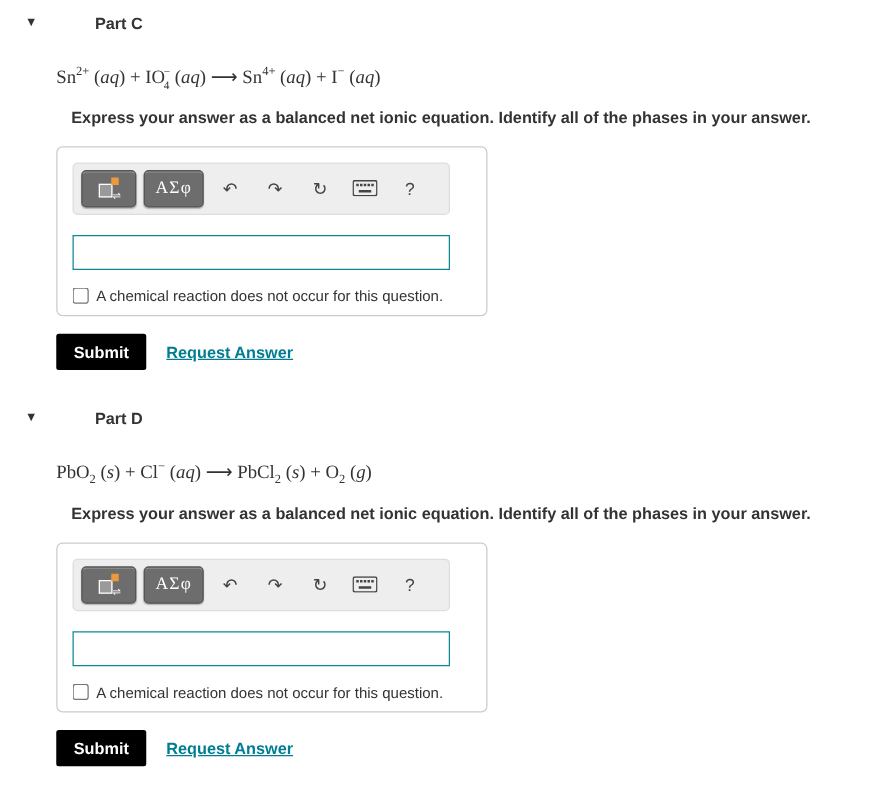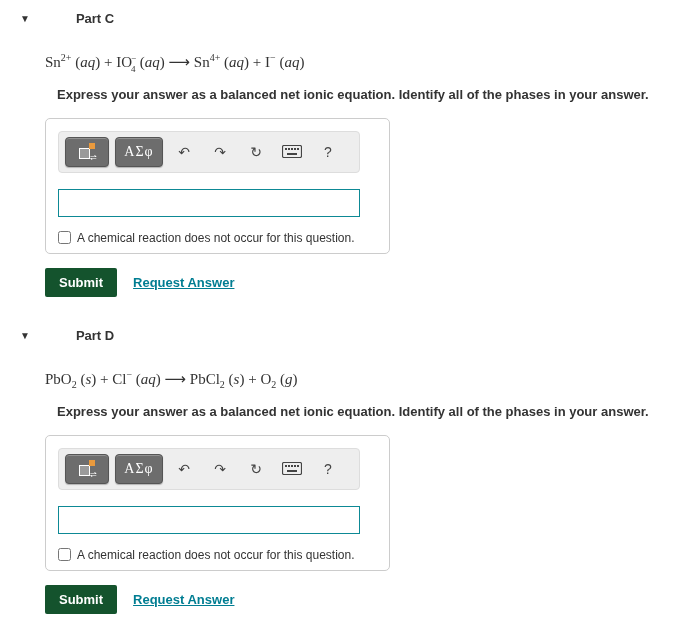--- a/index.html
+++ b/index.html
@@ -153,21 +153,21 @@
     height: 13px;
     margin: 0;
   }
   .action-row {
     display: flex;
     align-items: center;
     gap: 16px;
     margin-top: 14px;
   }
   .submit-btn {
-    background: #14532d;
+    background: #000000;
     color: #fff;
     border: none;
     border-radius: 2px;
     padding: 7px 14px;
     font-size: 13px;
     font-weight: bold;
     cursor: pointer;
   }
   .request-link {
     color: #007d92;

